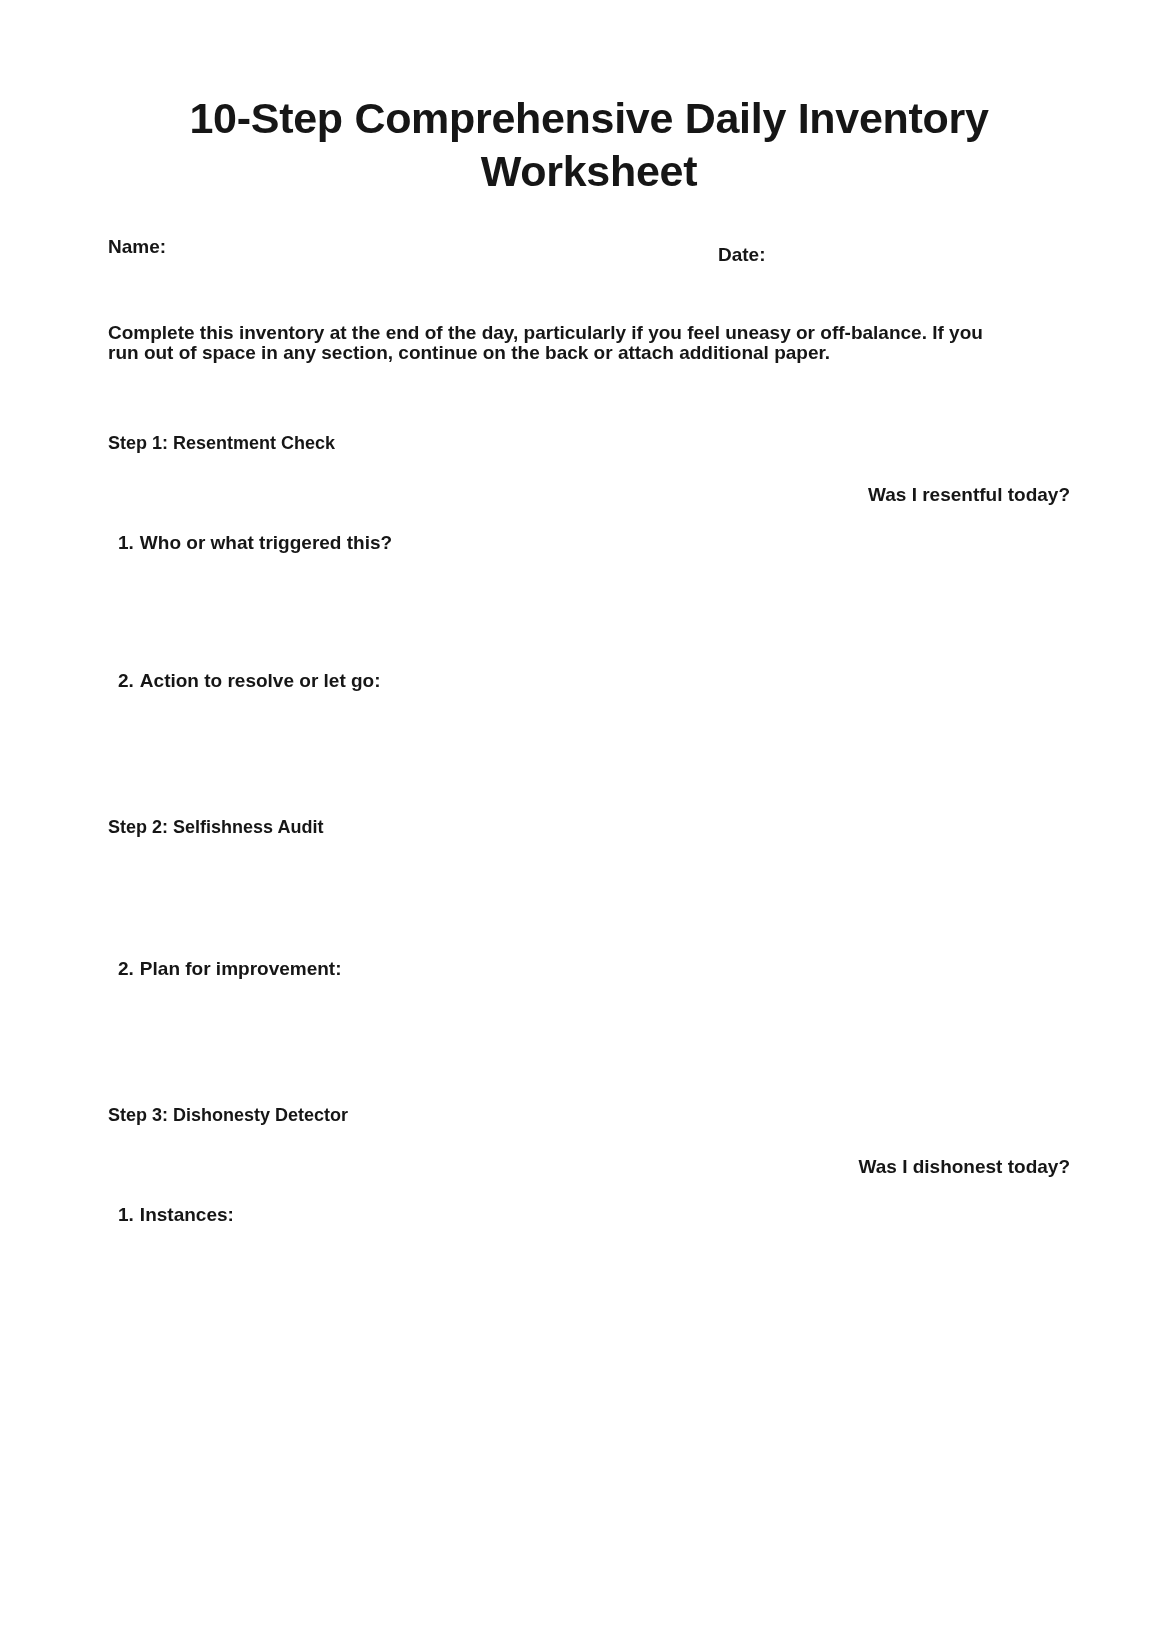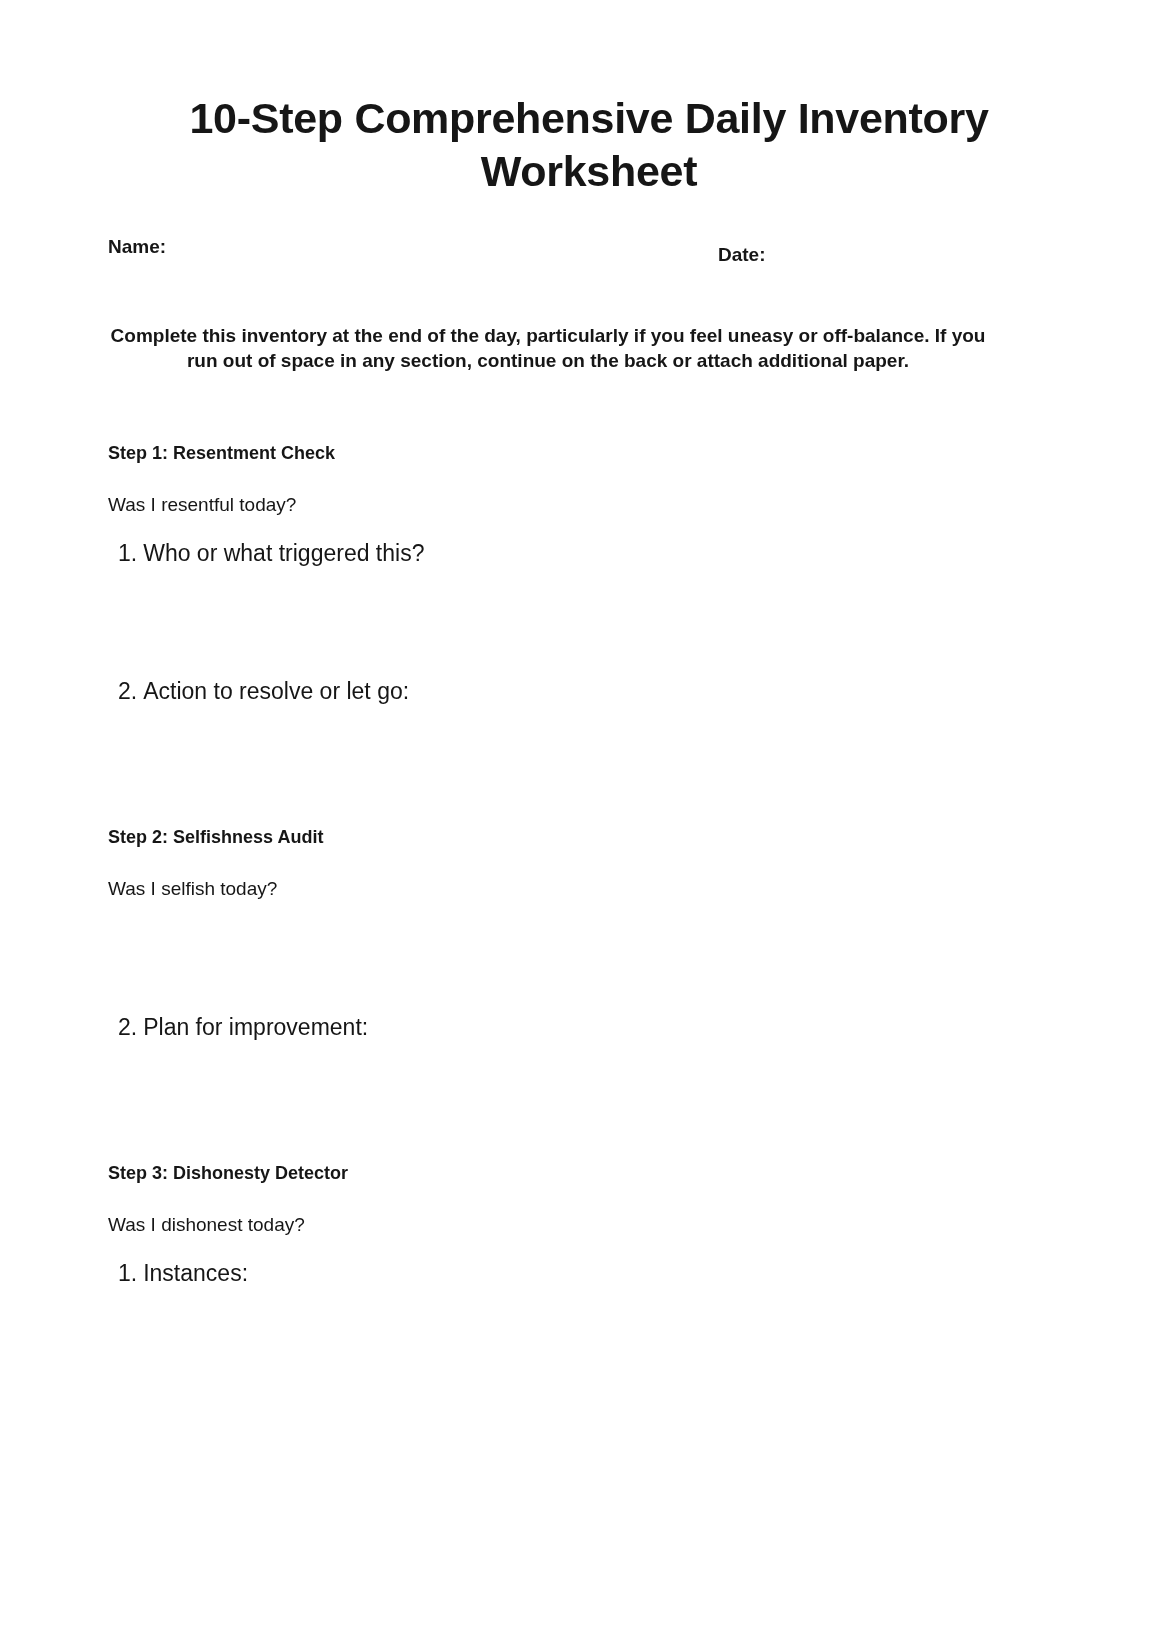--- a/index.html
+++ b/index.html
@@ -38,41 +38,41 @@
   }
   .meta-row .date-label {
     position: absolute;
     left: 610px;
     top: 8px;
   }
   .intro {
     margin-top: 63px;
     width: 880px;
     font-size: 19px;
-    line-height: 25px;
+    line-height: 20px;
     font-weight: 700;
-    text-align: center;
   }
   .step-heading {
     font-size: 18px;
     line-height: 33px;
     font-weight: 700;
   }
   .step-heading.first { margin-top: 64px; }
   .step-heading.later { margin-top: 117px; }
   .question {
     margin-top: 22px;
     font-size: 19px;
     line-height: 26px;
-    font-weight: 400;
+    font-weight: 700;
+    text-align: right;
   }
   .item {
-    font-size: 23px;
+    font-size: 19px;
     line-height: 26px;
-    font-weight: 400;
+    font-weight: 700;
     padding-left: 10px;
   }
   .item.first { margin-top: 22px; }
   .item.blank-gap { margin-top: 112px; }
   .item .num { margin-right: 6px; }
 </style>
 </head>
 <body>
 
 <div class="doc">
@@ -90,21 +90,20 @@
     <h2 class="step-heading first">Step 1: Resentment Check</h2>
     <h3 class="question">Was I resentful today?</h3>
     <div class="item first">
       <span class="num">1.</span><span>Who or what triggered this?</span>
     </div>
     <div class="item blank-gap">
       <span class="num">2.</span><span>Action to resolve or let go:</span>
     </div>
 
     <h2 class="step-heading later">Step 2: Selfishness Audit</h2>
-    <h3 class="question">Was I selfish today?</h3>
     <div class="item blank-gap">
       <span class="num">2.</span><span>Plan for improvement:</span>
     </div>
 
     <h2 class="step-heading later">Step 3: Dishonesty Detector</h2>
     <h3 class="question">Was I dishonest today?</h3>
     <div class="item first">
       <span class="num">1.</span><span>Instances:</span>
     </div>
 

